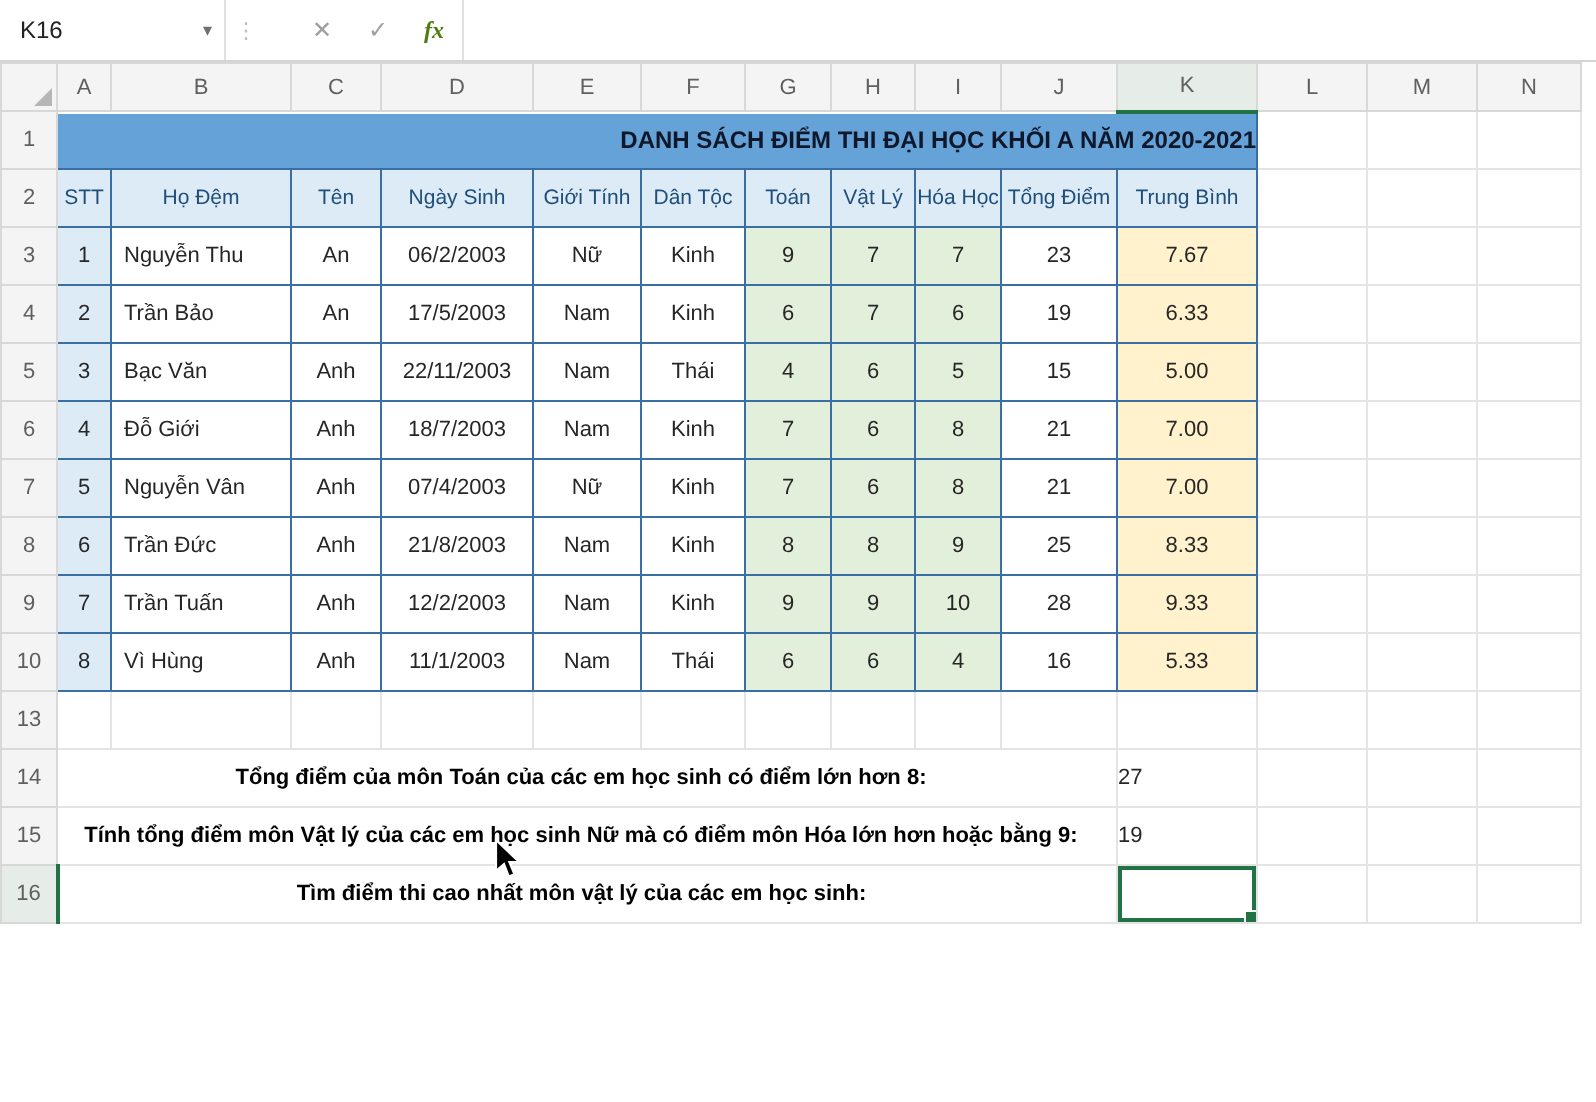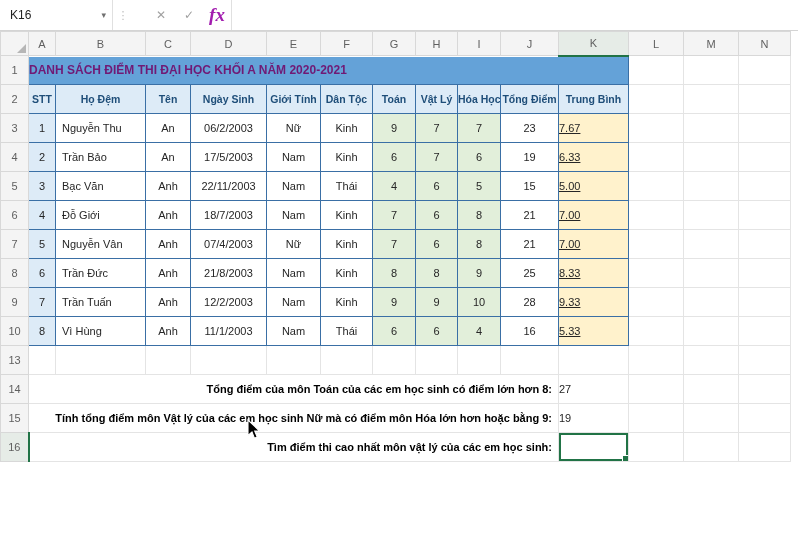--- a/index.html
+++ b/index.html
@@ -8,43 +8,43 @@
     background:#fff;font-family:"Liberation Sans","DejaVu Sans",sans-serif;
     -webkit-font-smoothing:antialiased;
   }
   
   .formula-bar{height:30px;display:flex;align-items:stretch;background:#fff;border-bottom:1px solid #d4d4d4;}
   .name-box{width:96px;display:flex;align-items:center;justify-content:space-between;padding:0 6px 0 10px;font-size:12px;color:#222;border-right:1px solid #e0e0e0;cursor:default;}
   .nb-arrow{color:#707070;font-size:9px;}
   .fb-dots{width:20px;display:flex;align-items:center;justify-content:center;color:#bdbdbd;font-size:11px;}
   .fb-btns{display:flex;align-items:stretch;margin-left:14px;}
   .fb-btn{width:28px;display:flex;align-items:center;justify-content:center;font-size:12px;color:#a0a0a0;}
-  .fb-btn.fx{color:#a21caf;font-family:"Liberation Serif","DejaVu Serif",serif;font-style:italic;font-weight:bold;font-size:19px;}
+  .fb-btn.fx{color:#4d7c0f;font-family:"Liberation Serif","DejaVu Serif",serif;font-style:italic;font-weight:bold;font-size:12px;}
   .formula-input{flex:1;border-left:1px solid #e0e0e0;background:#fff;font-size:12px;padding:0 6px;line-height:30px;color:#222;}
   
   table{border-collapse:collapse;table-layout:fixed;width:790px;}
   th,td{padding:0;overflow:hidden;white-space:nowrap;}
   tr{height:29px;}
   tr.ch{height:24px;}
   th{font-weight:400;}
   .colhdr,.rownum,.corner{background:#f4f4f4;border:1px solid #d8d8d8;color:#5f5f5f;font-size:11px;text-align:center;}
   .corner{position:relative;}
   .corner::after{content:"";position:absolute;right:2px;bottom:2px;border-style:solid;border-width:0 0 9px 9px;border-color:transparent transparent #b6b6b6 transparent;}
   .hlc{background:#e6ece7;border-bottom:2px solid var(--sel);}
   .hlr{background:#e6ece7;border-right:2px solid var(--sel);}
   td{background:#fff;border:1px solid #e4e4e4;font-size:11px;color:#262626;}
   td.blank{background:#fff;}
-  td.title-cell{background:var(--title-bg);color:#701a75;font-weight:bold;font-size:12px;text-align:left;border:1px solid var(--tb);}
-  td.hdr{background:var(--header-bg);color:#1F4E79;font-weight:bold;font-size:10.5px;text-align:center;border:1px solid var(--tb);}
+  td.title-cell{background:var(--title-bg);color:#0f172a;font-weight:bold;font-size:12px;text-align:right;border:1px solid var(--tb);}
+  td.hdr{background:var(--header-bg);color:#1F4E79;font-weight:normal;font-size:10.5px;text-align:center;border:1px solid var(--tb);}
   td.stt{background:var(--header-bg);text-align:center;border:1px solid var(--tb);}
   td.name{text-align:left;padding-left:6px;border:1px solid var(--tb);}
   td.cen{text-align:center;border:1px solid var(--tb);}
   td.score{background:var(--score-bg);text-align:center;border:1px solid var(--tb);}
-  td.avg{background:var(--avg-bg);text-align:left;border:1px solid var(--tb);text-decoration:underline;}
-  td.sum-label{font-weight:bold;text-align:right;padding-right:6px;font-size:11px;color:#000;}
+  td.avg{background:var(--avg-bg);text-align:center;border:1px solid var(--tb);}
+  td.sum-label{font-weight:bold;text-align:center;padding-right:6px;font-size:11px;color:#000;}
   td.sum-value{}
   td.selected{position:relative;box-shadow:inset 0 0 0 2px var(--sel);}
   td.selected::after{content:"";position:absolute;right:-1px;bottom:-1px;width:5px;height:5px;background:var(--sel);border:1px solid #fff;}
   
   .cursor{position:absolute;left:247px;top:419px;z-index:10;pointer-events:none;}
 </style>
 </head>
 <body>
 
 <div class="formula-bar">

